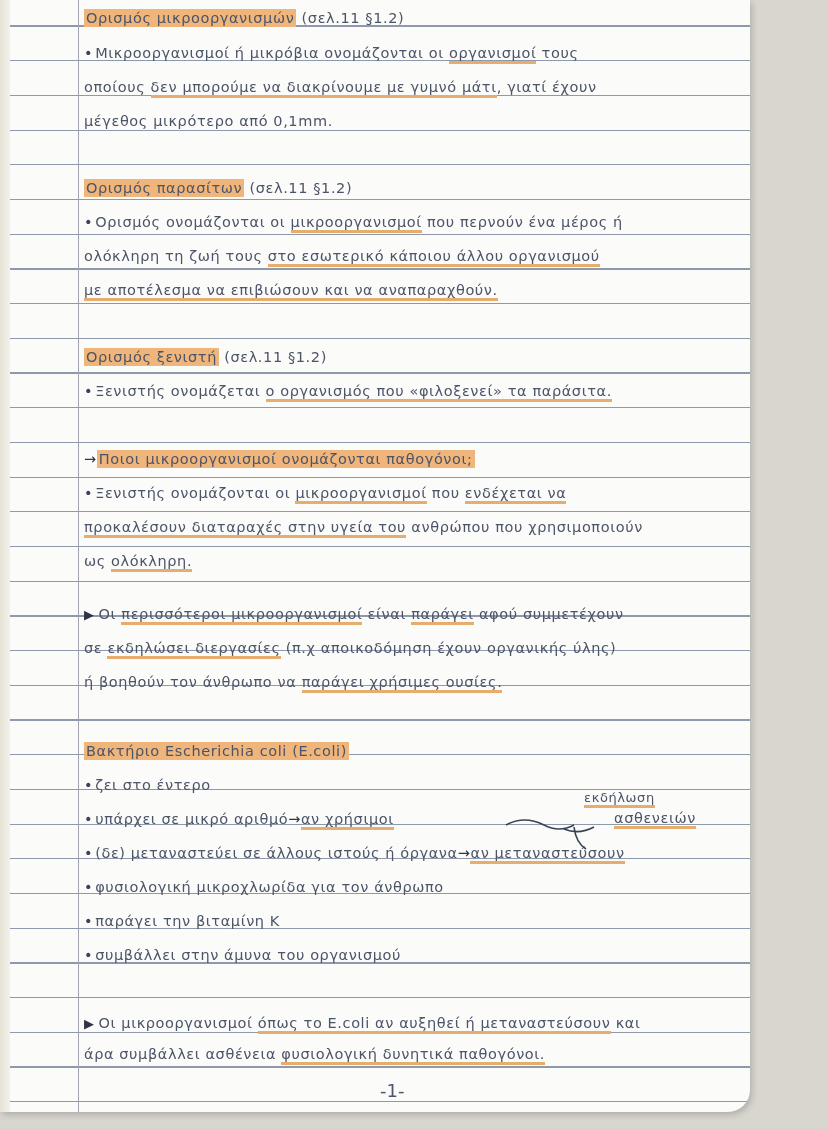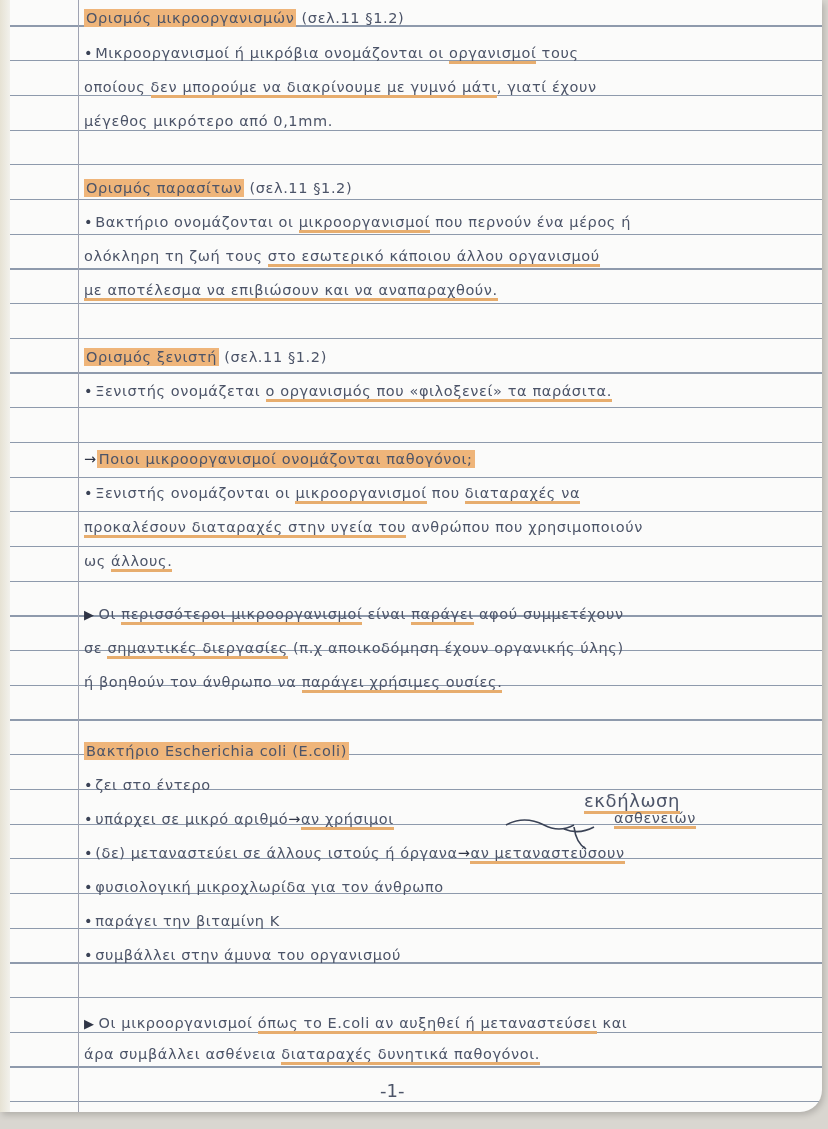--- a/index.html
+++ b/index.html
@@ -2,21 +2,21 @@
 <html><head>
 <meta charset="utf-8">
 <style>
   html, body { margin: 0; padding: 0; }
   body {
     width: 828px; height: 1129px; overflow: hidden;
     background: #d9d6d0;
     font-family: "DejaVu Sans", sans-serif;
   }
   .page {
-    position: absolute; left: 0; top: 0; width: 822px; height: 1112px;
+    position: absolute; left: 0; top: 0; width: 750px; height: 1112px;
     background-color: #fbfbfa;
     background-image: repeating-linear-gradient(to bottom,
       transparent 0px, transparent 33.5px, #8e9aac 33.5px, #8e9aac 34.7px);
     background-position: 0 -8px;
     box-shadow: 2px 3px 6px rgba(0,0,0,0.18);
     border-bottom-right-radius: 22px;
   }
   .holes {
     position: absolute; left: 0; top: 0; width: 10px; height: 1112px;
     background: linear-gradient(to right, #e6e2d4, #f2f1ec);
@@ -64,55 +64,55 @@
     <div class="line" style="top:77px">
       <span>οποίους </span><span class="ul">δεν μπορούμε να διακρίνουμε με γυμνό μάτι</span><span>, γιατί έχουν</span>
     </div>
     <div class="line" style="top:111px">μέγεθος μικρότερο από 0,1mm.</div>
 
     <div class="line" style="top:178px">
       <span class="hl">Ορισμός παρασίτων</span>
       <span class="ref">(σελ.11 §1.2)</span>
     </div>
     <div class="line" style="top:212px">
-      <span class="bullet">•</span><span>Βακτήριο ονομάζονται οι </span><span class="ul">μικροοργανισμοί</span><span> που περνούν ένα μέρος ή</span>
+      <span class="bullet">•</span><span>Ορισμός ονομάζονται οι </span><span class="ul">μικροοργανισμοί</span><span> που περνούν ένα μέρος ή</span>
     </div>
     <div class="line" style="top:246px">
       <span>ολόκληρη τη ζωή τους </span><span class="ul">στο εσωτερικό κάποιου άλλου οργανισμού</span>
     </div>
     <div class="line" style="top:280px">
       <span class="ul">με αποτέλεσμα να επιβιώσουν και να αναπαραχθούν.</span>
     </div>
 
     <div class="line" style="top:347px">
       <span class="hl">Ορισμός ξενιστή</span>
       <span class="ref">(σελ.11 §1.2)</span>
     </div>
     <div class="line" style="top:381px">
       <span class="bullet">•</span><span>Ξενιστής ονομάζεται </span><span class="ul">ο οργανισμός που «φιλοξενεί» τα παράσιτα.</span>
     </div>
 
     <div class="line" style="top:449px">
       <span class="arrow">→</span><span class="hl">Ποιοι μικροοργανισμοί ονομάζονται παθογόνοι;</span>
     </div>
     <div class="line" style="top:483px">
-      <span class="bullet">•</span><span>Ξενιστής ονομάζονται οι </span><span class="ul">μικροοργανισμοί</span><span> που </span><span class="ul">διαταραχές να</span>
+      <span class="bullet">•</span><span>Ξενιστής ονομάζονται οι </span><span class="ul">μικροοργανισμοί</span><span> που </span><span class="ul">ενδέχεται να</span>
     </div>
     <div class="line" style="top:517px">
       <span class="ul">προκαλέσουν διαταραχές στην υγεία του</span><span> ανθρώπου που χρησιμοποιούν</span>
     </div>
     <div class="line" style="top:551px">
-      <span>ως </span><span class="ul">άλλους.</span>
+      <span>ως </span><span class="ul">ολόκληρη.</span>
     </div>
 
     <div class="line" style="top:604px">
       <span class="tri">▶</span><span>Οι </span><span class="ul">περισσότεροι μικροοργανισμοί</span><span> είναι </span><span class="ul">παράγει</span><span> αφού συμμετέχουν</span>
     </div>
     <div class="line" style="top:638px">
-      <span>σε </span><span class="ul">σημαντικές διεργασίες</span><span> (π.χ αποικοδόμηση έχουν οργανικής ύλης)</span>
+      <span>σε </span><span class="ul">εκδηλώσει διεργασίες</span><span> (π.χ αποικοδόμηση έχουν οργανικής ύλης)</span>
     </div>
     <div class="line" style="top:672px">
       <span>ή βοηθούν τον άνθρωπο να </span><span class="ul">παράγει χρήσιμες ουσίες.</span>
     </div>
 
     <div class="line" style="top:741px">
       <span class="hl">Βακτήριο Escherichia coli (E.coli)</span>
     </div>
     <div class="line" style="top:775px">
       <span class="bullet">•</span><span>ζει στο έντερο</span>
@@ -126,32 +126,32 @@
     <div class="line" style="top:877px">
       <span class="bullet">•</span><span>φυσιολογική μικροχλωρίδα για τον άνθρωπο</span>
     </div>
     <div class="line" style="top:911px">
       <span class="bullet">•</span><span>παράγει την βιταμίνη Κ</span>
     </div>
     <div class="line" style="top:945px">
       <span class="bullet">•</span><span>συμβάλλει στην άμυνα του οργανισμού</span>
     </div>
 
-    <div class="annot" style="left:500px; top:790px; font-size:18px">
+    <div class="annot" style="left:500px; top:790px; font-size:13px">
       <span class="ul">εκδήλωση</span>
     </div>
     <div class="annot" style="left:530px; top:810px">
       <span class="ul">ασθενειών</span>
     </div>
     <svg class="brace" style="left:420px; top:815px" viewBox="0 0 110 40">
       <path d="M2 10 Q20 0 40 10 Q55 18 70 10 M60 14 Q75 20 90 12 M70 12 Q72 28 82 34" fill="none" stroke="#3a4255" stroke-width="1.6"></path>
     </svg>
 
     <div class="line" style="top:1013px">
-      <span class="tri">▶</span><span>Οι μικροοργανισμοί </span><span class="ul">όπως το E.coli αν αυξηθεί ή μεταναστεύσει</span><span> και</span>
+      <span class="tri">▶</span><span>Οι μικροοργανισμοί </span><span class="ul">όπως το E.coli αν αυξηθεί ή μεταναστεύσουν</span><span> και</span>
     </div>
     <div class="line" style="top:1047px; top:1044px">
-      <span>άρα συμβάλλει ασθένεια </span><span class="ul">διαταραχές δυνητικά παθογόνοι.</span>
+      <span>άρα συμβάλλει ασθένεια </span><span class="ul">φυσιολογική δυνητικά παθογόνοι.</span>
     </div>
   </div>
 
   <div class="pagenum" style="top:1080px">-1-</div>
 </div>
 
 </body></html>

